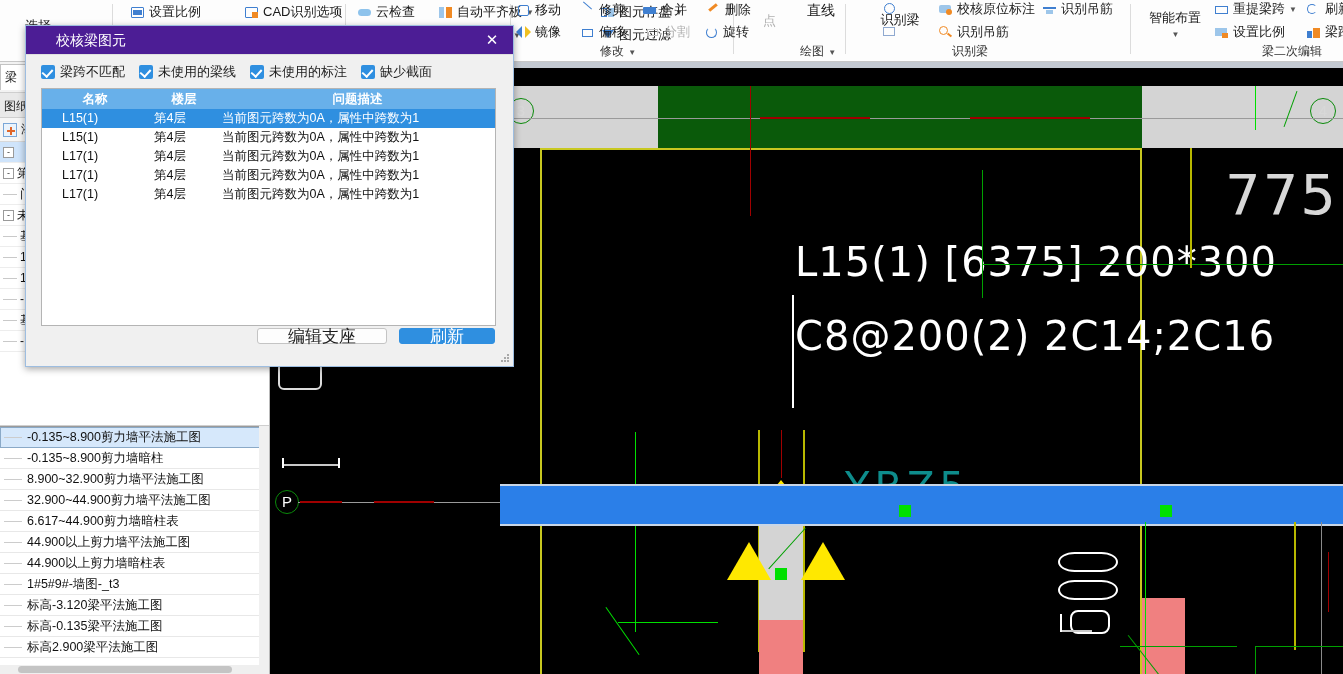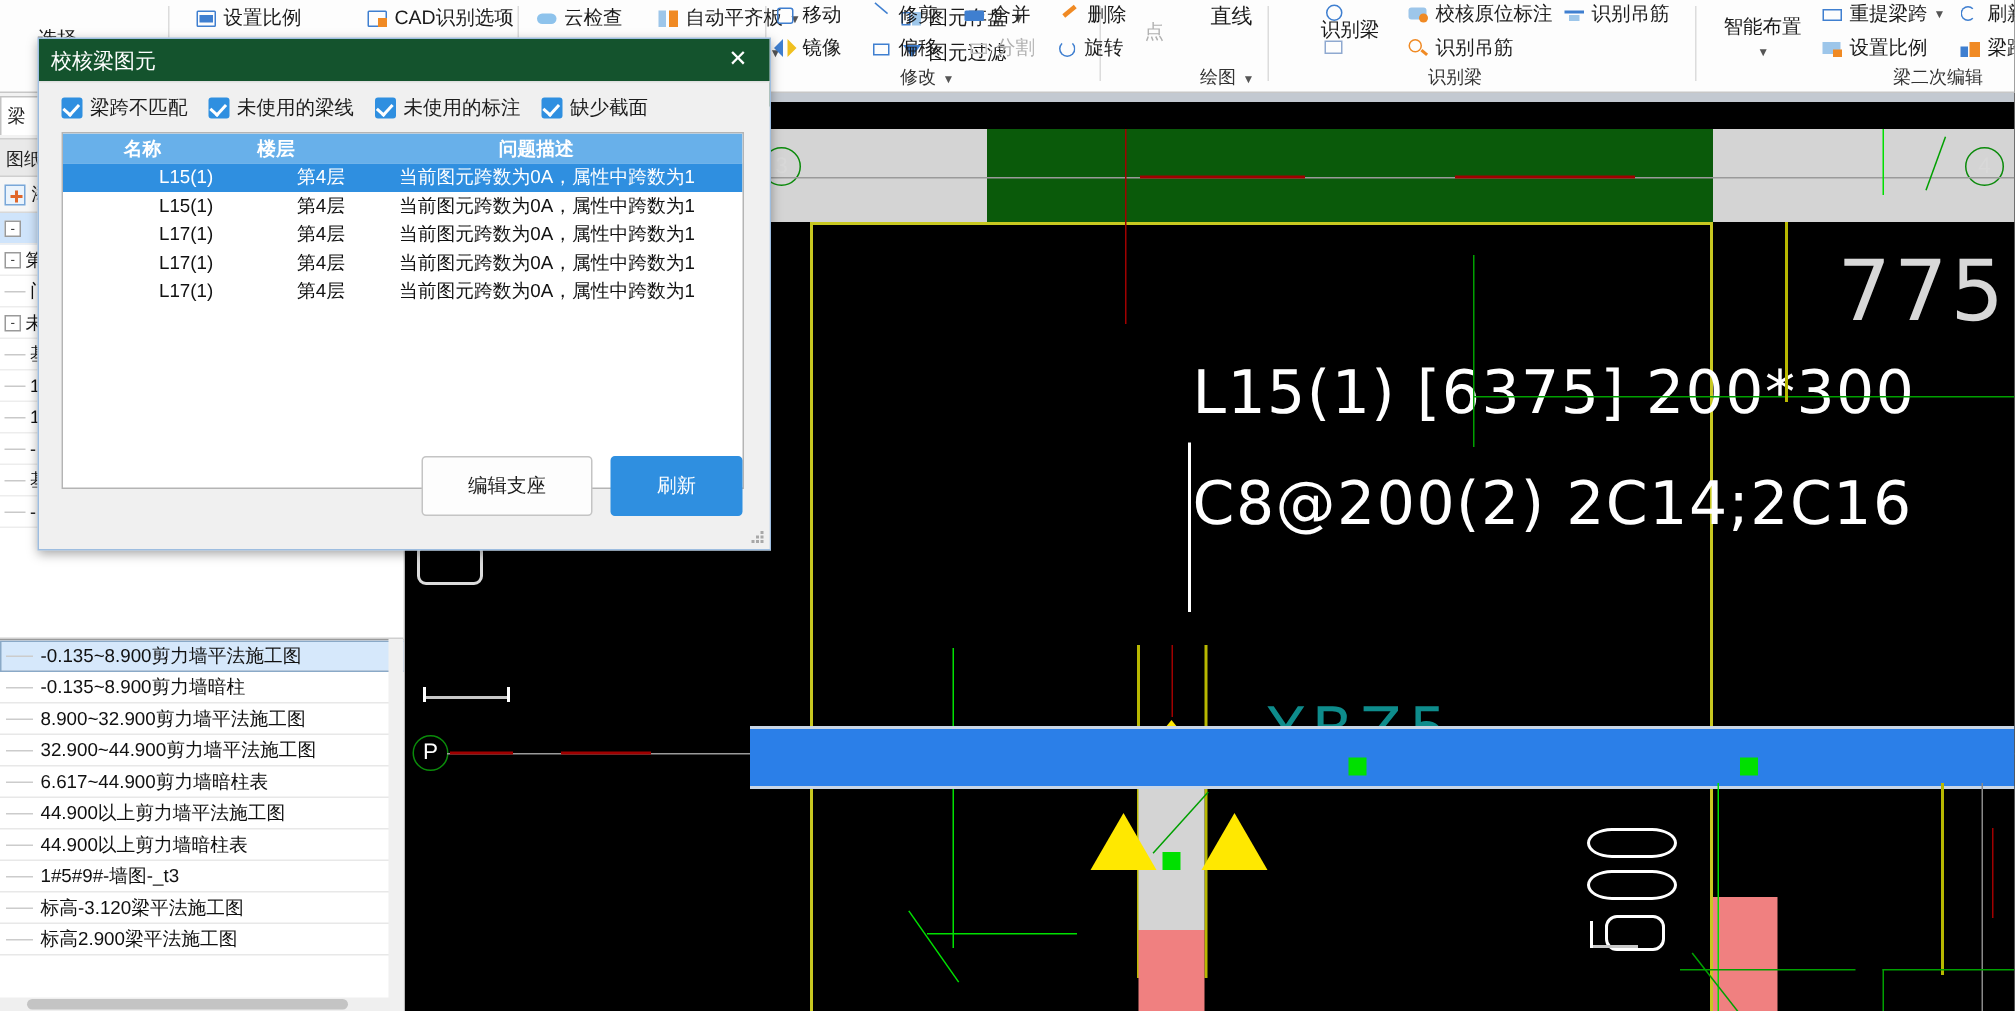--- a/index.html
+++ b/index.html
@@ -101,47 +101,47 @@
   #ybz5 { position:absolute; left:575px; top:402px; font-size:40px; color:#0e8c8c;
     font-family:"DejaVu Sans",sans-serif; letter-spacing:5px; }
   .hexo { position:absolute; border:2px solid #ffffff; border-radius:20px/12px; }
   .cadnum { position:absolute; color:#d8d8d8; font-size:56px; font-family:"DejaVu Sans",sans-serif;
     letter-spacing:2px; }
   .whpoly { position:absolute; border:2px solid #dcdcdc; }
 
   
   #dlg { position:absolute; left:25px; top:25px; width:489px; height:342px;
     background:#f0f0f0; border:1px solid #9dbde0; box-shadow:0 2px 7px rgba(0,0,0,.35); }
-  #dlg-title { height:45px; background:#14532d; color:#fff; font-size:14px;
-    line-height:28px; padding-left:8px; position:relative; }
+  #dlg-title { height:45px; background:#4c1d95; color:#fff; font-size:14px;
+    line-height:28px; padding-left:30px; position:relative; }
   #dlg-close { position:absolute; right:10px; top:0; width:22px; height:28px;
     color:#fff; font-size:15px; line-height:28px; text-align:center; cursor:pointer; }
   #dlg-body { position:absolute; left:0; top:28px; width:487px; height:312px;
     background:#f0f0f0; border-top:1px solid #dfdfdf; }
   #chk-row { position:absolute; left:15px; top:8px; display:flex; gap:14px; align-items:center; }
   .chk { display:flex; align-items:center; gap:5px; font-size:13px; color:#1c1c1c; white-space:nowrap; }
   .cbox { width:14px; height:14px; background:#2f8fe0; border-radius:2px; position:relative;
     flex:0 0 14px; }
   .cbox::after { content:""; position:absolute; left:3px; top:2px; width:5px; height:8px;
     border:solid #fff; border-width:0 2px 2px 0; transform:rotate(42deg); }
   #tbl { position:absolute; left:15px; top:33px; width:455px; height:238px;
     background:#fff; border:1px solid #b4b4b4; overflow:hidden; }
   #tbl-head { display:flex; height:20px; background:#68b0ea; color:#fff; font-size:12.5px;
     line-height:20px; font-weight:bold; }
   #tbl-head > div { text-align:center; }
   .th-name { width:106px; }
   .th-floor { width:72px; }
   .th-desc { flex:1; }
   .tr { display:flex; height:19px; font-size:12.5px; line-height:19px; color:#111; }
   .tr.sel { background:#2f8fe0; color:#fff; }
-  .td-name { width:106px; padding-left:20px;margin-left:44px; }
+  .td-name { width:106px; padding-left:20px; }
   .td-floor { width:72px; padding-left:6px; }
   .td-desc { flex:1; padding-left:2px; }
   #dlg-btns { position:absolute; right:18px; bottom:22px; display:flex; gap:12px; }
-  .btn { height:40px; min-width:80px; font-size:13px; border-radius:3px; cursor:pointer;
+  .btn { height:16px; min-width:80px; font-size:17px; border-radius:3px; cursor:pointer;
     display:flex; align-items:center; justify-content:center; padding:0 30px; }
   .btn.sec { background:#fdfdfd; border:1px solid #c4c4c4; color:#1c1c1c; }
   .btn.pri { background:#2f8fe0; border:1px solid #2f8fe0; color:#fff; }
   #grip { position:absolute; right:3px; bottom:3px; width:9px; height:9px; }
   #grip i { position:absolute; width:2px; height:2px; background:#a8a8a8; }
 </style>
 </head>
 <body>
 
 <div id="ribbon">
@@ -546,20 +546,24 @@
         <span class="dl-dash"></span>
         <span>44.900以上剪力墙暗柱表</span>
       </div>
       <div class="dl-row">
         <span class="dl-dash"></span>
         <span>1#5#9#-墙图-_t3</span>
       </div>
       <div class="dl-row">
         <span class="dl-dash"></span>
         <span>标高-3.120梁平法施工图</span>
+      </div>
+      <div class="dl-row">
+        <span class="dl-dash"></span>
+        <span>标高-0.135梁平法施工图</span>
       </div>
       <div class="dl-row">
         <span class="dl-dash"></span>
         <span>标高2.900梁平法施工图</span>
       </div>
     </div>
   <div id="ld-vscroll">
     
   </div>
   <div id="ld-hscroll">

